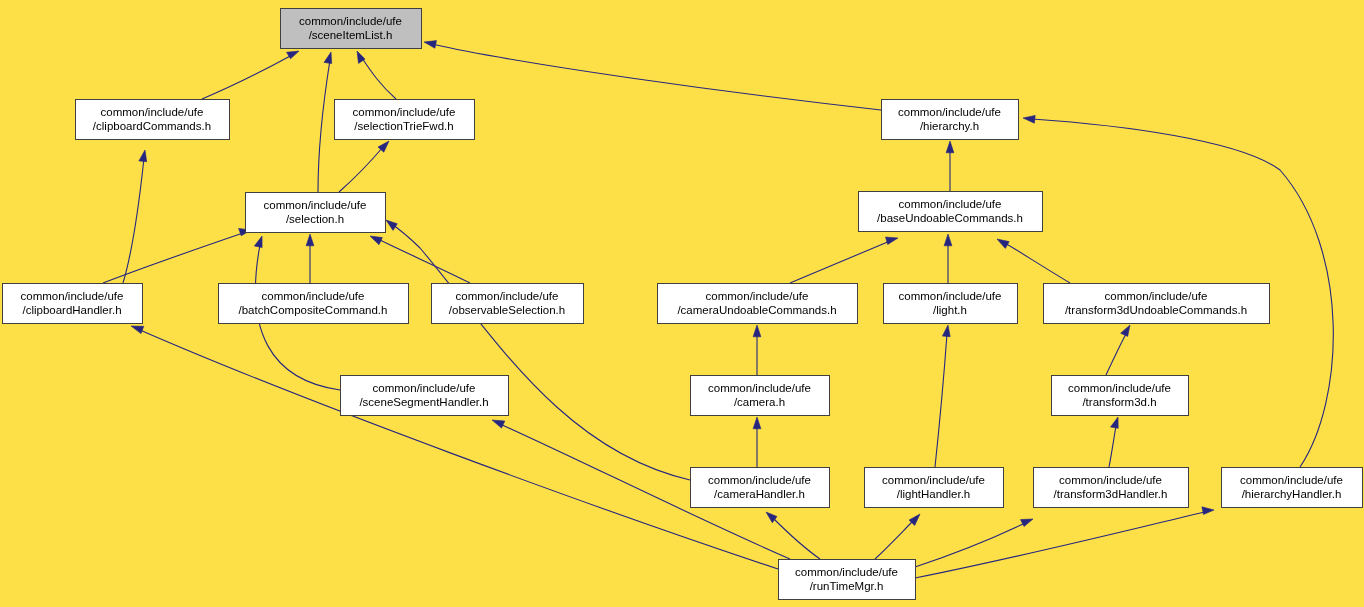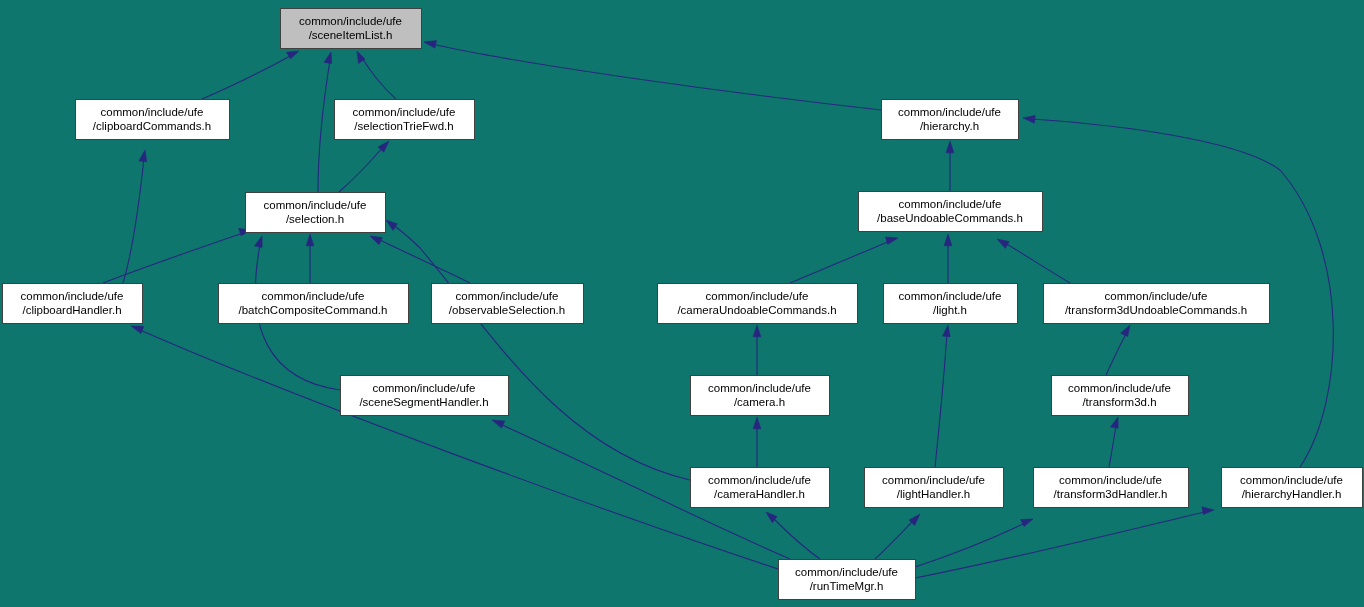--- a/index.html
+++ b/index.html
@@ -4,21 +4,21 @@
 <style>
   html, body {
     margin: 0;
     padding: 0;
     background: #ffffff;
   }
   #graph-root {
     position: relative;
     width: 1364px;
     height: 607px;
-    background: #0f766e;
+    background: #fde047;
     font-family: "Liberation Sans", sans-serif;
     overflow: hidden;
   }
   svg#graph-svg {
     position: absolute;
     left: 0;
     top: 0;
     width: 1364px;
     height: 607px;
     display: block;

